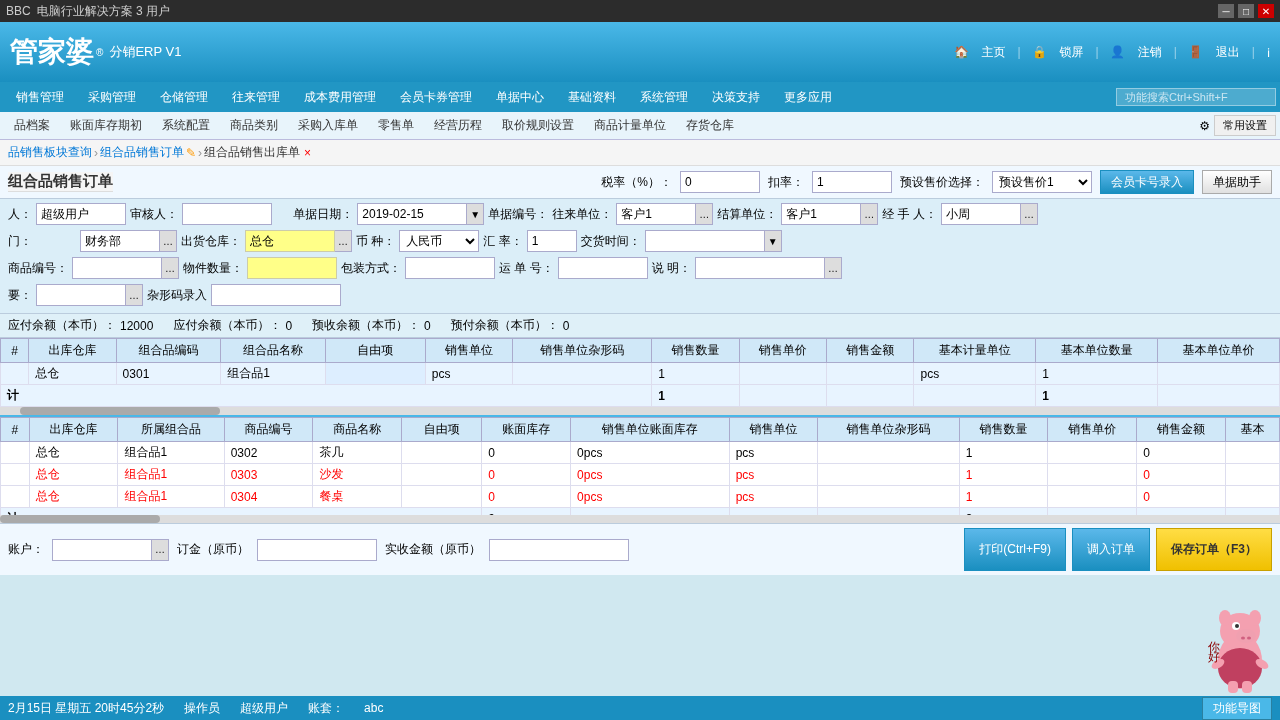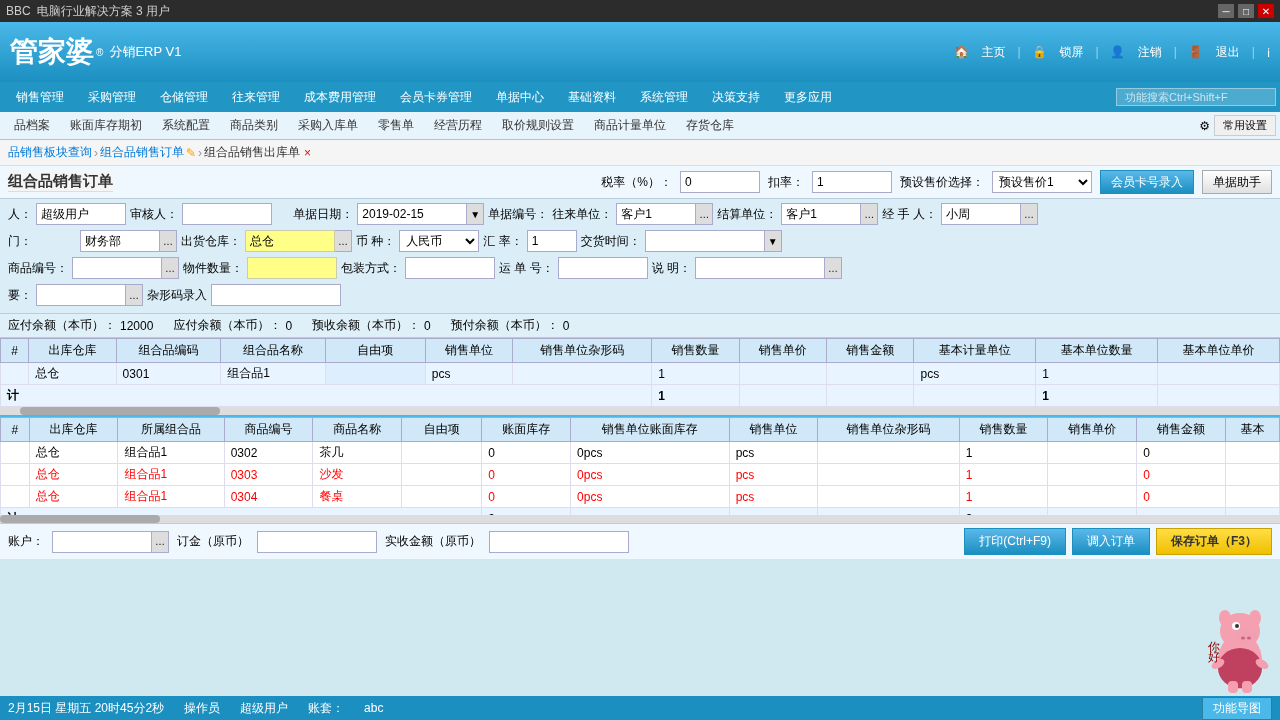--- a/index.html
+++ b/index.html
@@ -65,21 +65,21 @@
     .sub-data-table { width: 100%; border-collapse: collapse; font-size: 12px; }
     .sub-data-table th { background: #d0e8f8; border: 1px solid #aac; padding: 3px 6px; white-space: nowrap; text-align: center; font-weight: normal; }
     .sub-data-table td { border: 1px solid #dde; padding: 2px 6px; white-space: nowrap; }
     .sub-data-table tr.row-red td { color: red; }
     .sub-data-table .total-row td { background: #e8f4ff; font-weight: bold; }
 
     
     .bottom-area { background: #f0f8ff; padding: 4px 8px; display: flex; align-items: center; gap: 8px; border-top: 1px solid #bcd; }
     .bottom-btns { margin-left: auto; display: flex; gap: 6px; }
     .btn-print { background: linear-gradient(180deg, #5bb8ea 0%, #1a8fc0 100%); color: white; border: 1px solid #1a8fc0; padding: 4px 14px; cursor: pointer; font-size: 12px; }
-    .btn-import { background: linear-gradient(180deg, #5bb8ea 0%, #1a8fc0 100%); color: white; border: 1px solid #1a8fc0; padding: 4px 14px; cursor: pointer; font-size: 12px; }
+    .btn-import { background: linear-gradient(180deg, #5bb8ea 0%, #1a8fc0 100%); color: white; border: 1px solid #1a8fc0; padding: 12px 14px; cursor: pointer; font-size: 12px; }
     .btn-save { background: linear-gradient(180deg, #ffdd44 0%, #f0c000 100%); color: #333; border: 1px solid #c8a000; padding: 4px 14px; cursor: pointer; font-size: 12px; font-weight: bold; }
 
     
     .status-bar { background: #1a8fc0; height: 24px; display: flex; align-items: center; padding: 0 8px; color: white; font-size: 11px; gap: 20px; position: absolute; bottom: 0; left: 0; right: 0; justify-content: space-between; }
     .status-right { margin-left: auto; }
 
     
     .mascot { position: absolute; right: 0; bottom: 24px; width: 80px; height: 100px; }
 
     

